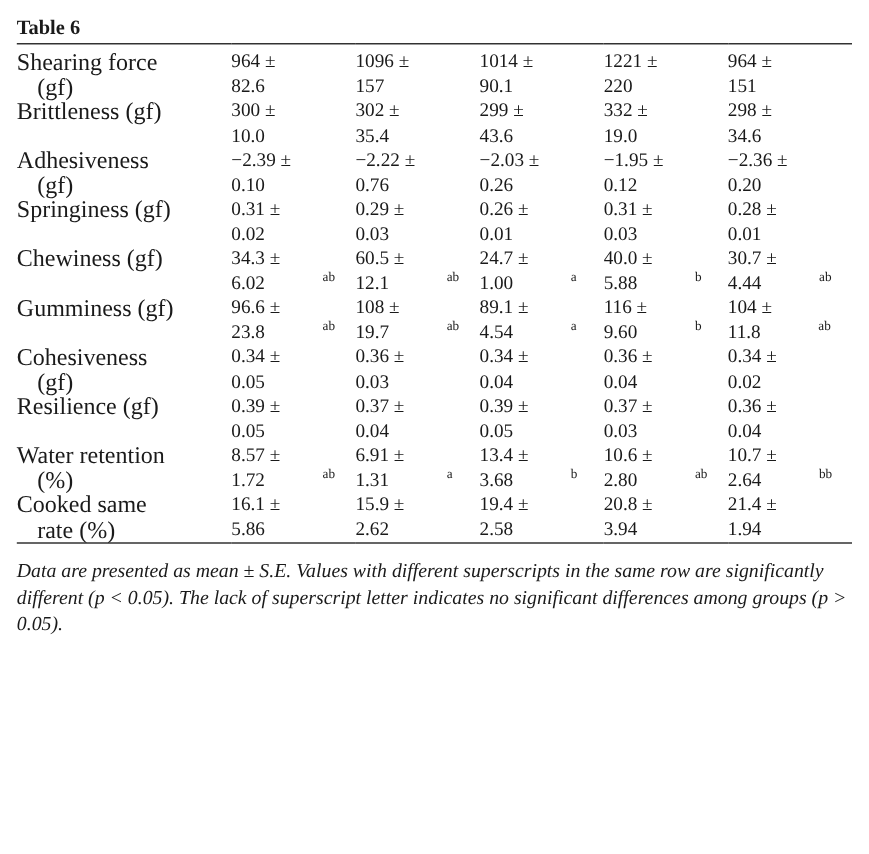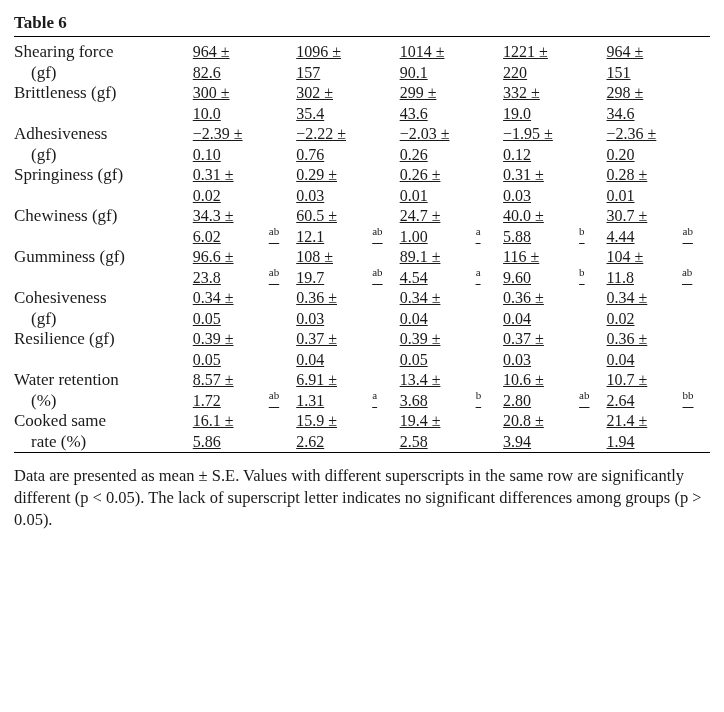--- a/index.html
+++ b/index.html
@@ -66,41 +66,41 @@
   .head-cell {
     font-size: 16px;
     line-height: 20px;
     padding: 5px 6px 5px 0;
   }
   .data-cell {
     font-size: 16px;
     line-height: 20.5px;
     padding: 1px 6px 1px 0;
     white-space: normal;
-    text-decoration: underline;
   }
   .rowlabel {
-    font-size: 17px;
+    font-size: 20px;
     line-height: 20.5px;
     padding: 1px 6px 1px 0;
   }
   .rowlabel .cont {
     display: block;
     padding-left: 17px;
   }
   sup {
     font-size: 11px;
     line-height: 0;
     vertical-align: super;
     margin-left: 48px;
   }
   .footer {
     font-size: 16.5px;
     line-height: 22px;
     padding-top: 7px;
+    font-style: italic;
   }
   .col-label { width: 178px; }
   .col-d { width: 103px; }
   .nowrapline { display: block; }
 </style>
 </head>
 <body>
 
 <div class="page">
 

